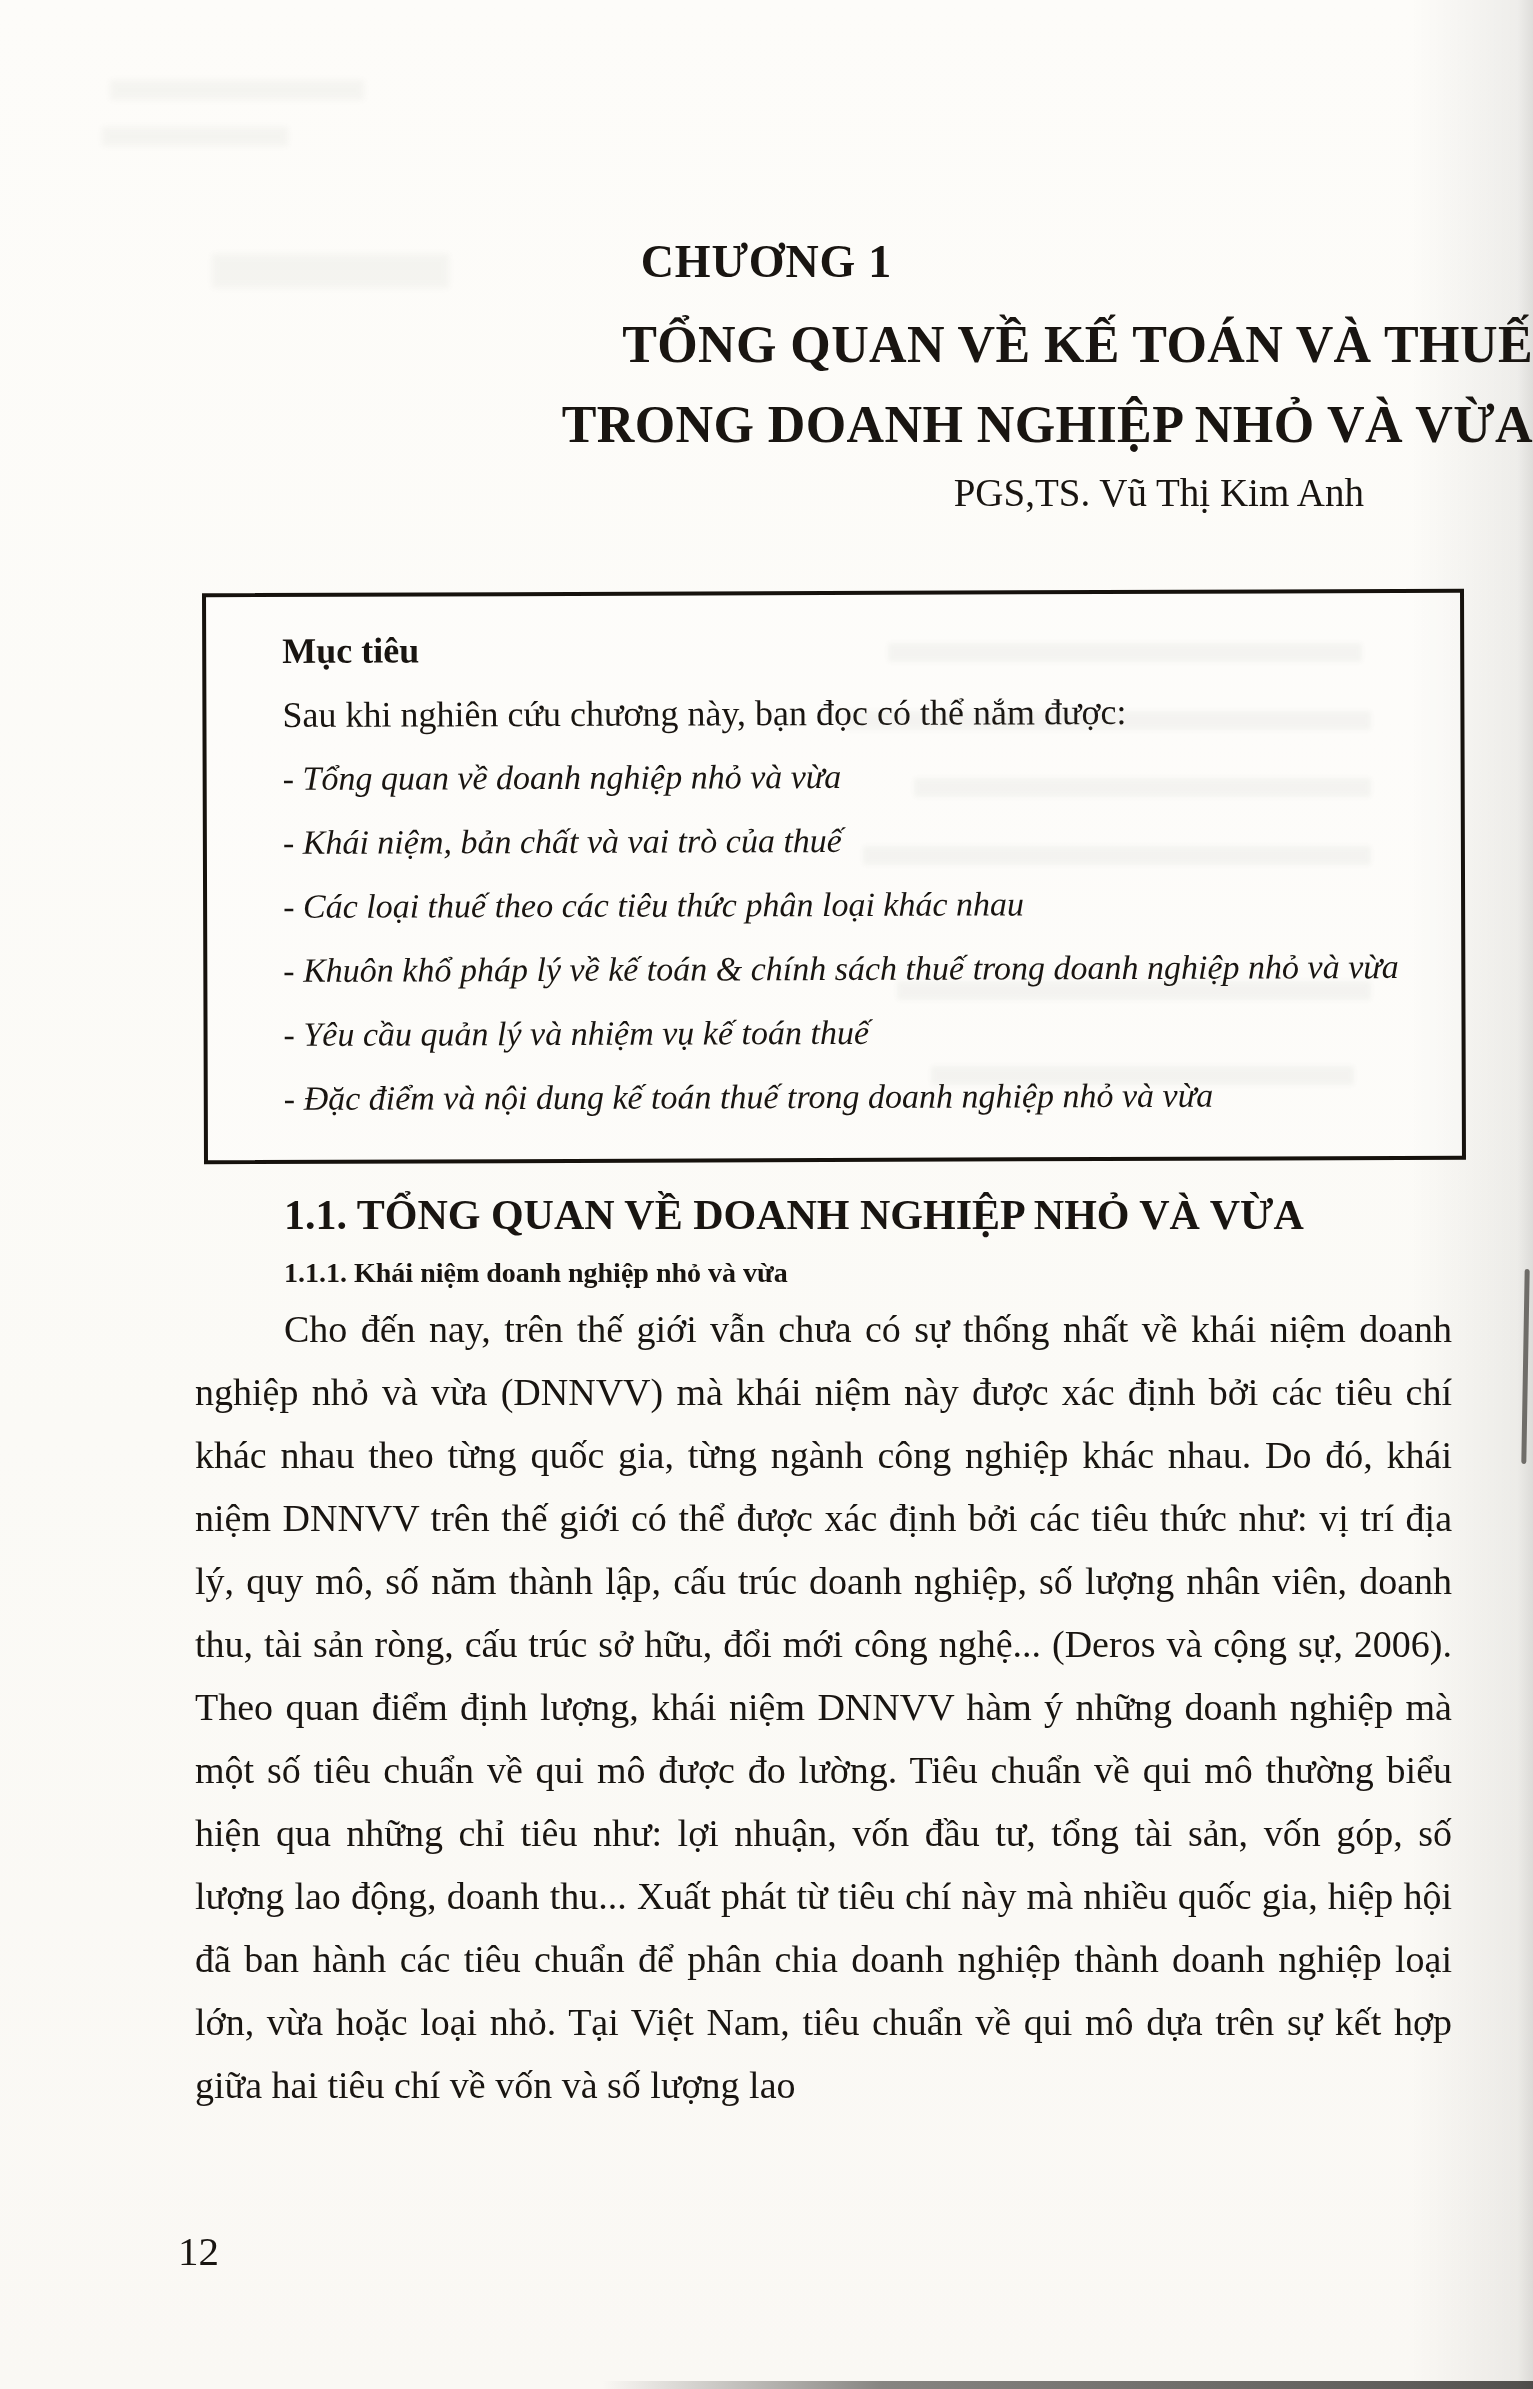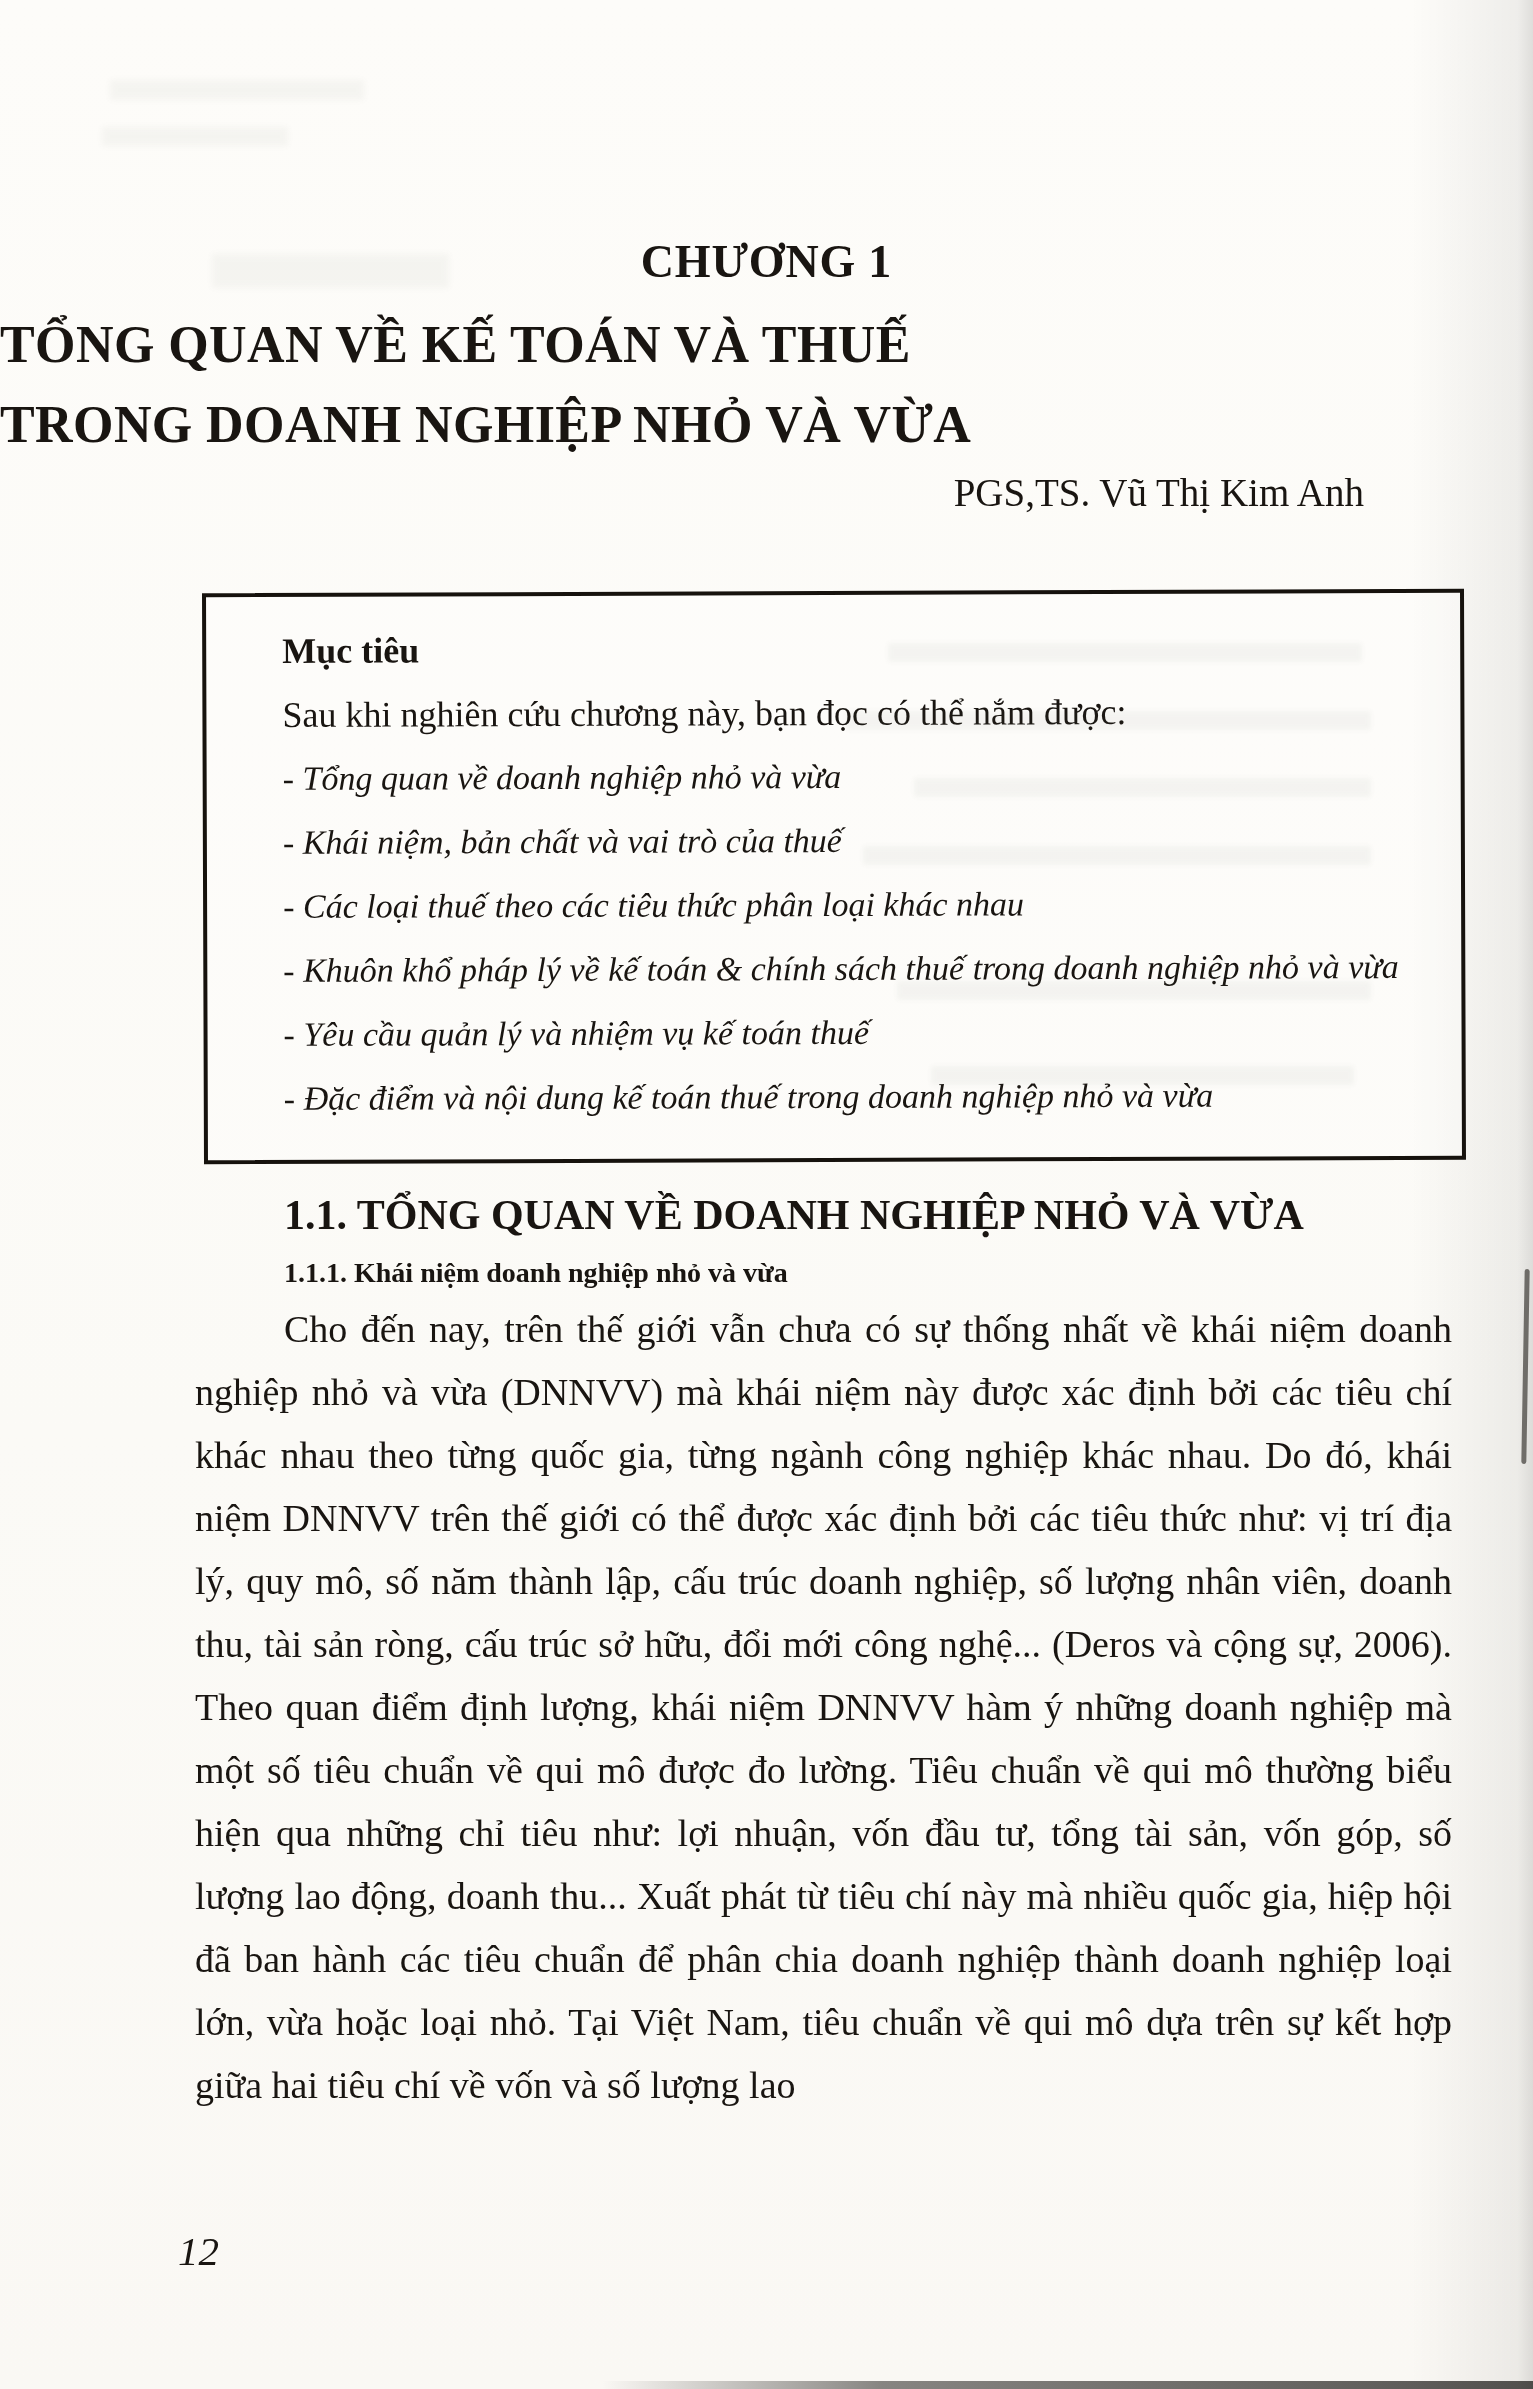--- a/index.html
+++ b/index.html
@@ -29,21 +29,21 @@
     text-align: center;
     font-size: 46px;
     font-weight: bold;
     letter-spacing: 0.8px;
   }
   .book-title {
     position: absolute;
     top: 305px;
     left: 0;
     width: 100%;
-    text-align: left;
+    text-align: right;
     font-size: 52px;
     font-weight: bold;
     line-height: 80px;
     letter-spacing: 0.4px;
   }
   .author-line {
     position: absolute;
     top: 470px;
     left: 0;
     width: 1364px;
@@ -119,21 +119,20 @@
     line-height: 63px;
     text-align: justify;
     text-indent: 89px;
   }
 
   .page-number {
     position: absolute;
     top: 2227px;
     left: 178px;
     font-size: 41px;
-    font-style: italic;
   }
 
   
   .scan-line-right {
     position: absolute;
     right: 5.1px;
     top: 1269px;
     width: 5.1px;
     height: 195px;
     background: #2f2c28;

